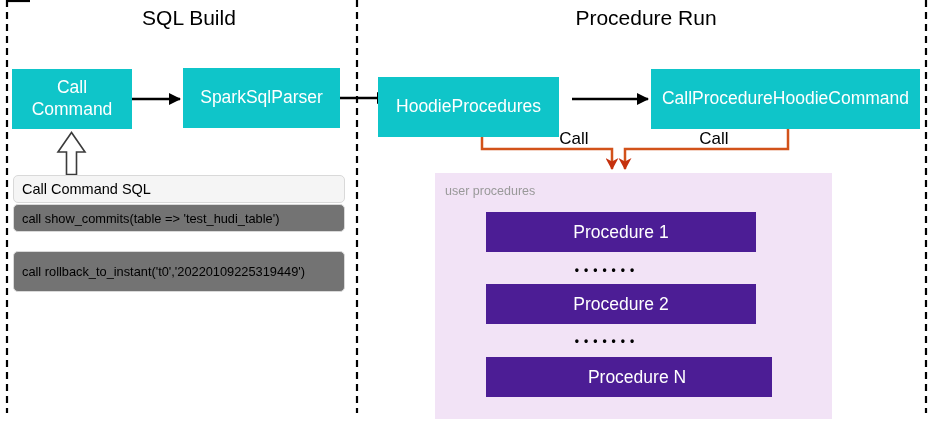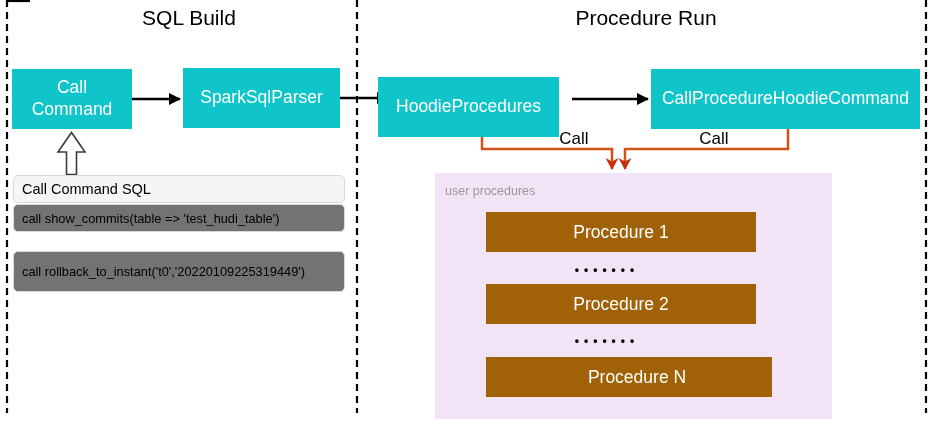--- a/index.html
+++ b/index.html
@@ -21,21 +21,21 @@
     box-sizing:border-box;border:1px solid #d9d9d9;border-radius:5px;background:#737373;
     display:flex;align-items:center;padding:0 8px;white-space:nowrap;overflow:visible;
   }
   .sqlpanel-header{background:#f5f5f5;font-size:14.5px;color:#000;}
   .sqlpanel-row{font-size:12.8px;color:#000;}
   .uproc{
     background:#f2e3f6;
   }
   .uproc-label{font-size:12.5px;color:#999999;white-space:nowrap;}
   .pitem{
-    background:#a16207;color:#ffffff;display:flex;align-items:center;justify-content:center;
+    background:#4c1d95;color:#ffffff;display:flex;align-items:center;justify-content:center;
     font-size:17.5px;
   }
   .dots{
     font-size:12px;font-weight:bold;letter-spacing:5px;color:#000;text-align:center;line-height:14px;
   }
 </style>
 </head>
 <body>
 
 <div id="canvas">

